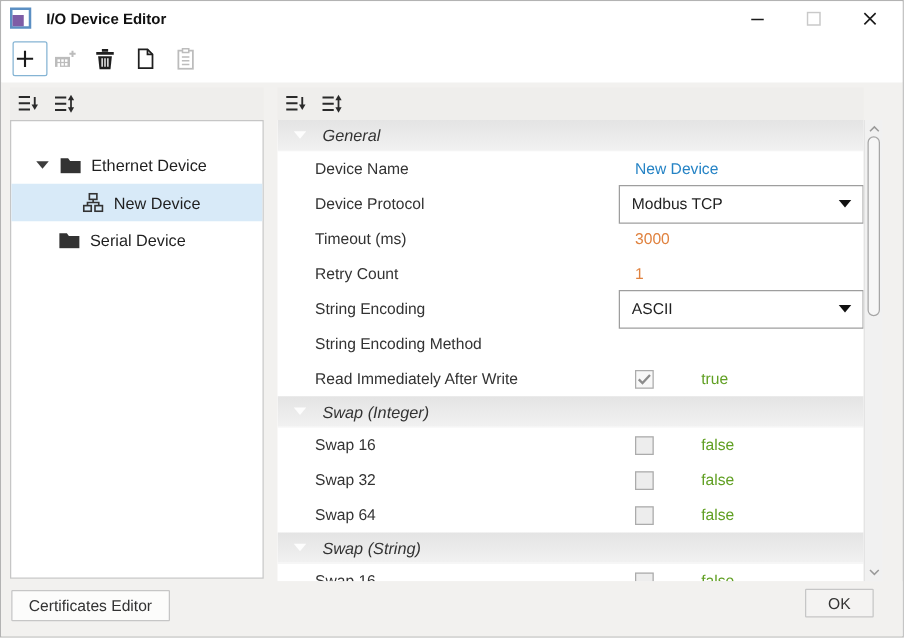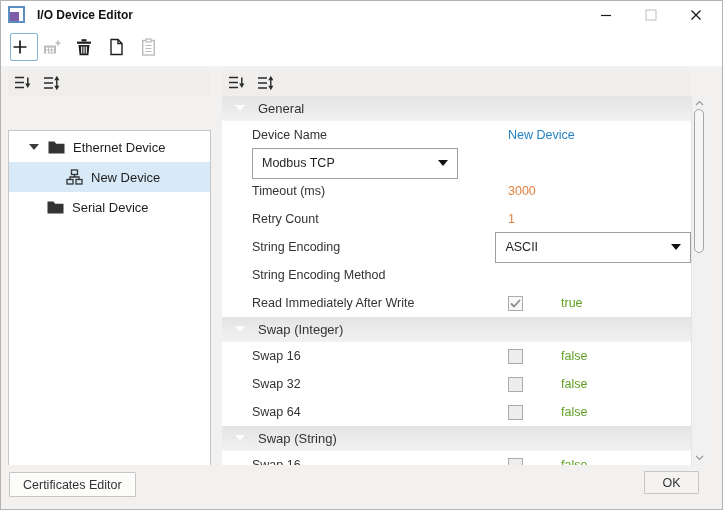--- a/index.html
+++ b/index.html
@@ -22,34 +22,34 @@
   
   .content-bg { position: absolute; left: 1px; right: 1px; top: 66px; bottom: 1px; background: #f2f1ef; }
 
   
   .panel-toolbar { position: absolute; height: 26px; background: #efeeec; display: flex; align-items: center; padding-left: 8px; gap: 9px; }
   .pt-left  { left: 8px; top: 70px; width: 203px; }
   .pt-right { left: 222px; top: 70px; width: 469px; }
   .pt-btn { width: 20px; height: 20px; display: flex; align-items: center; justify-content: center; background: transparent; border: none; }
 
   
-  .tree { position: absolute; left: 8px; top: 96px; width: 203px; height: 367px; background: #fff; border: 1px solid #c6c6c6; padding-top: 1px; overflow: hidden; margin-top: 34px; }
+  .tree { position: absolute; left: 8px; top: 96px; width: 203px; height: 367px; background: #fff; border: 1px solid #c6c6c6; padding-top: 20px; overflow: hidden; }
   .tree-row { height: 30px; display: flex; align-items: center; font-size: 13px; color: #1f1f1f; cursor: default; }
   .tree-row.selected { background: #d8eaf8; }
   .expander { width: 9px; height: 6px; margin-left: 20px; margin-right: 9px; }
   .expander.down { border-left: 5px solid transparent; border-right: 5px solid transparent; border-top: 6px solid #3c3c3c; }
   .tree-icon { display: flex; align-items: center; margin-right: 8px; }
   .indent0-noexp { margin-left: 38px; }
   .indent1 { margin-left: 57px; }
 
   
   .propgrid { position: absolute; left: 222px; top: 96px; width: 469px; height: 369px; background: #fff; overflow: hidden; }
   .section-header { height: 25px; background: linear-gradient(#e4e4e4, #f1f1f1); display: flex; align-items: center; border-bottom: 1px solid #f4f4f4; }
   .sec-tri { width: 0; height: 0; border-left: 5px solid transparent; border-right: 5px solid transparent; border-top: 6px solid #fdfdfd; margin-left: 13px; }
-  .sec-title { margin-left: 13px; font-size: 13px; color: #333; }
+  .sec-title { margin-left: 13px; font-size: 13px; color: #333; font-style: italic; }
   .prop-row { height: 28px; display: flex; align-items: center; padding-left: 30px; gap: 32px; }
   .row-label { width: 224px; font-size: 12.5px; color: #333; }
   .val-text { font-size: 12.5px; }
   .val-blue { color: #2583c5; }
   .val-orange { color: #e0823f; }
   .dropdown { width: 206px; height: 31px; background: #fff; border: 1px solid #9e9e9e; display: flex; align-items: center; justify-content: space-between; padding: 0 9px; font-size: 12.5px; color: #1f1f1f; }
   .dd-arrow { width: 0; height: 0; border-left: 5px solid transparent; border-right: 5px solid transparent; border-top: 6px solid #111; }
   .checkbox { width: 15px; height: 15px; border: 1px solid #ababab; background: #ededed; margin-right: 6px; display: flex; align-items: center; justify-content: center; }
   .checkbox.checked { background: #f8f8f8; }
   .bool-text { font-size: 12.5px; color: #61a024; }
@@ -230,20 +230,21 @@
   <div class="propgrid">
       <div class="section-header">
         <span class="sec-tri"></span>
         <span class="sec-title">General</span>
       </div>
       <div class="prop-row">
         <span class="row-label">Device Name</span>
         <span class="val-text val-blue">New Device</span>
       </div>
       <div class="prop-row">
+        <span class="row-label">Device Protocol</span>
         <div class="dropdown">
           <span>Modbus TCP</span>
           <span class="dd-arrow"></span>
         </div>
       </div>
       <div class="prop-row">
         <span class="row-label">Timeout (ms)</span>
         <span class="val-text val-orange">3000</span>
       </div>
       <div class="prop-row">

